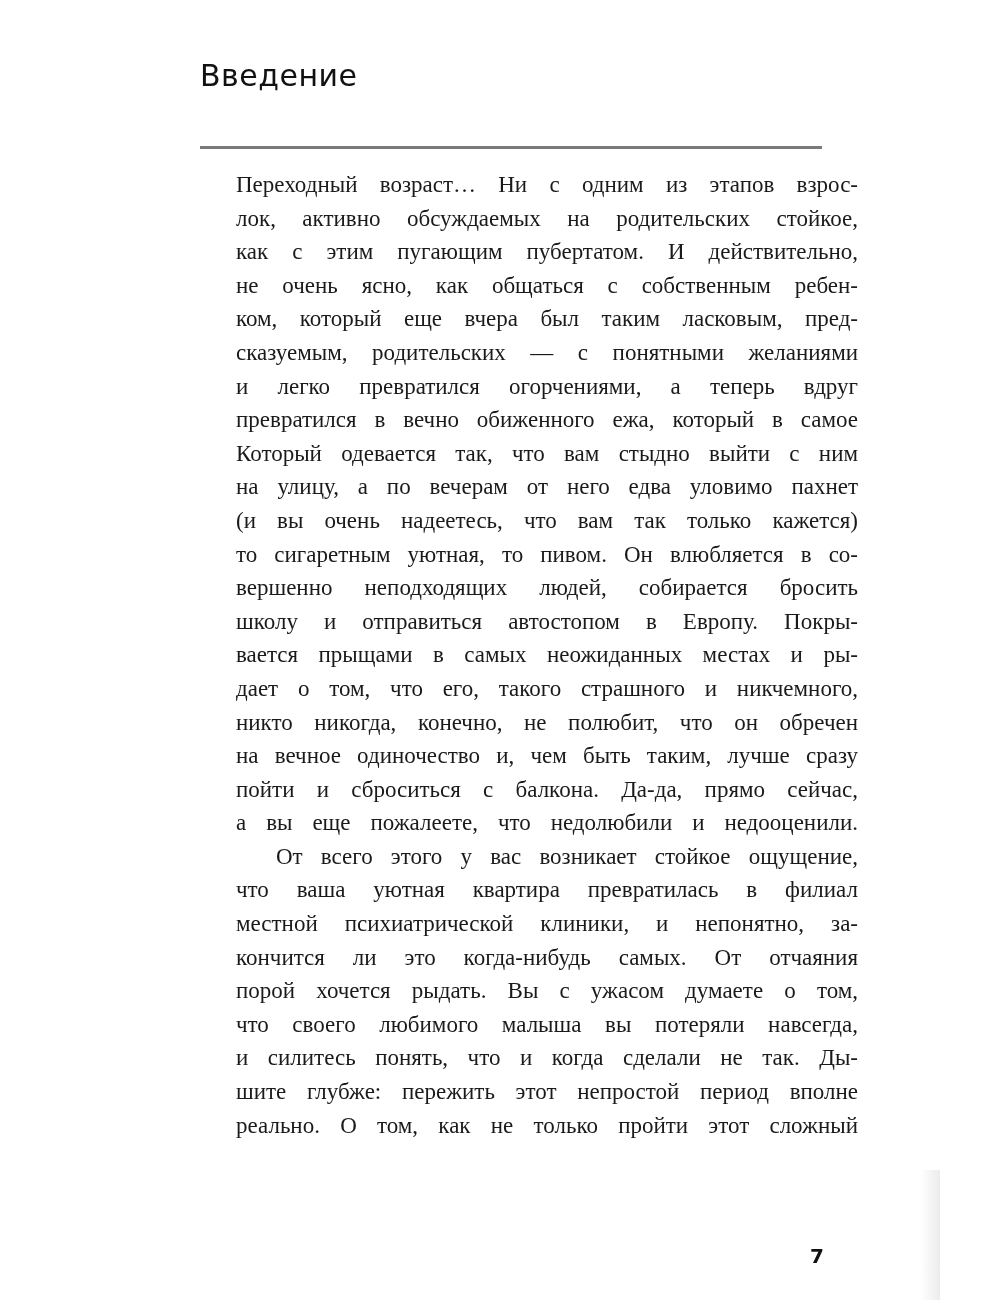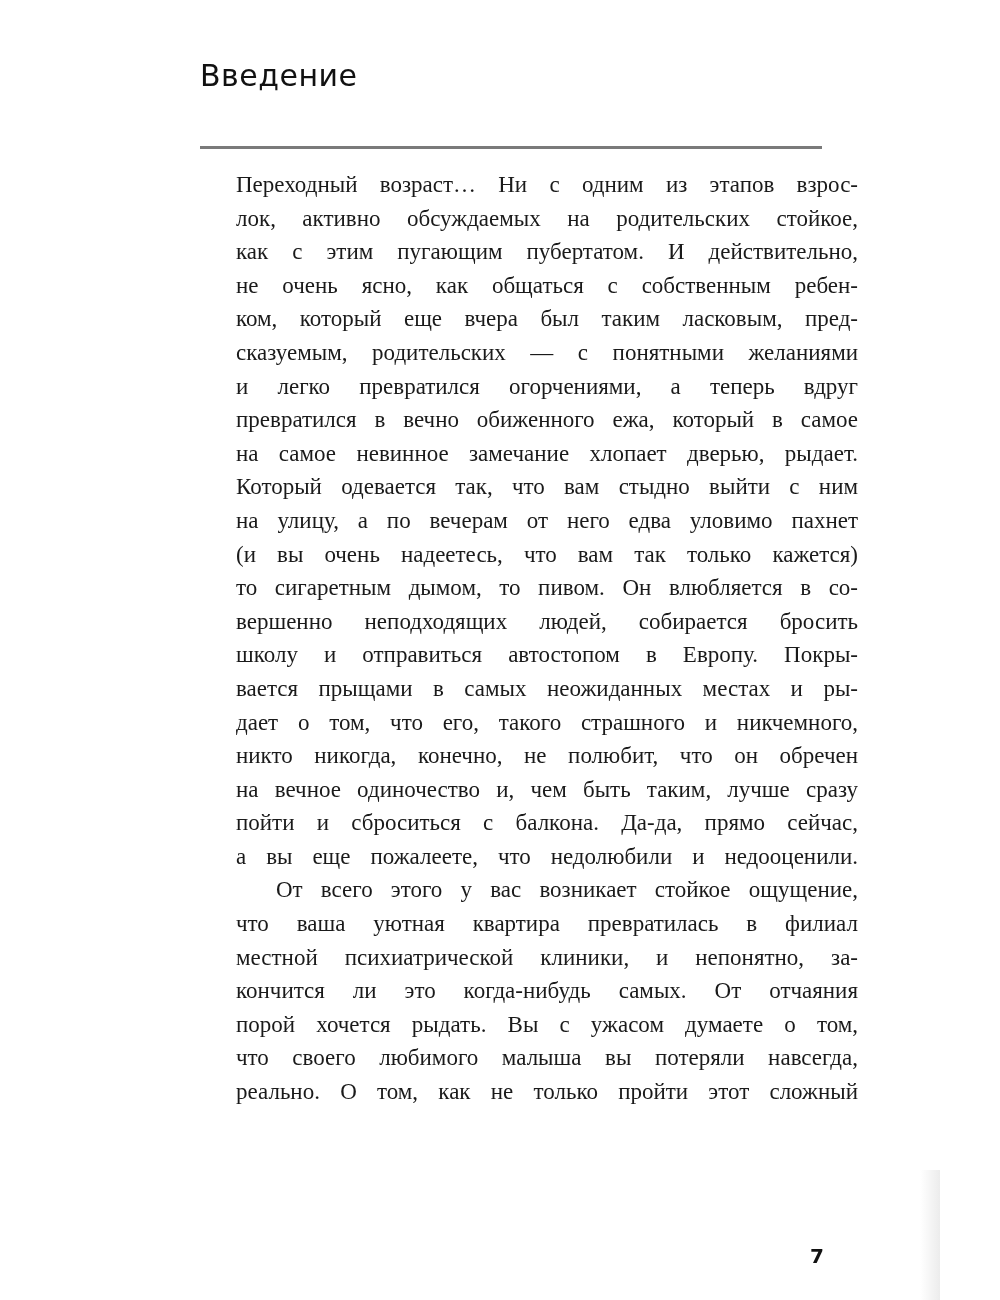--- a/index.html
+++ b/index.html
@@ -82,38 +82,39 @@
 <div class="body-text">
   <div>
     <span class="line" style="white-space: normal;">Переходный возраст… Ни с одним из этапов взрос-</span>
     <span class="line" style="white-space: normal;">лок, активно обсуждаемых на родительских стойкое,</span>
     <span class="line" style="white-space: normal;">как с этим пугающим пубертатом. И действительно,</span>
     <span class="line" style="white-space: normal;">не очень ясно, как общаться с собственным ребен-</span>
     <span class="line" style="white-space: normal;">ком, который еще вчера был таким ласковым, пред-</span>
     <span class="line" style="white-space: normal;">сказуемым, родительских — с понятными желаниями</span>
     <span class="line" style="white-space: normal;">и легко превратился огорчениями, а теперь вдруг</span>
     <span class="line" style="white-space: normal;">превратился в вечно обиженного ежа, который в самое</span>
-    <span class="line" style="white-space: normal;">на самое невинное замечание хлопает дверью, рыдает.</span>
     <span class="line" style="white-space: normal;">Который одевается так, что вам стыдно выйти с ним</span>
     <span class="line" style="white-space: normal;">на улицу, а по вечерам от него едва уловимо пахнет</span>
     <span class="line" style="white-space: normal;">(и вы очень надеетесь, что вам так только кажется)</span>
-    <span class="line" style="white-space: normal;">то сигаретным дымом, то пивом. Он влюбляется в со-</span>
+    <span class="line" style="white-space: normal;">то сигаретным уютная, то пивом. Он влюбляется в со-</span>
     <span class="line" style="white-space: normal;">вершенно неподходящих людей, собирается бросить</span>
     <span class="line" style="white-space: normal;">школу и отправиться автостопом в Европу. Покры-</span>
     <span class="line" style="white-space: normal;">вается прыщами в самых неожиданных местах и ры-</span>
     <span class="line" style="white-space: normal;">дает о том, что его, такого страшного и никчемного,</span>
     <span class="line" style="white-space: normal;">никто никогда, конечно, не полюбит, что он обречен</span>
     <span class="line" style="white-space: normal;">на вечное одиночество и, чем быть таким, лучше сразу</span>
     <span class="line" style="white-space: normal;">пойти и сброситься с балкона. Да-да, прямо сейчас,</span>
     <span class="line" style="white-space: normal;">а вы еще пожалеете, что недолюбили и недооценили.</span>
   </div>
   <div>
     <span class="line indent" style="white-space: normal;">От всего этого у вас возникает стойкое ощущение,</span>
     <span class="line" style="white-space: normal;">что ваша уютная квартира превратилась в филиал</span>
     <span class="line" style="white-space: normal;">местной психиатрической клиники, и непонятно, за-</span>
     <span class="line" style="white-space: normal;">кончится ли это когда-нибудь самых. От отчаяния</span>
     <span class="line" style="white-space: normal;">порой хочется рыдать. Вы с ужасом думаете о том,</span>
     <span class="line" style="white-space: normal;">что своего любимого малыша вы потеряли навсегда,</span>
+    <span class="line" style="white-space: normal;">и силитесь понять, что и когда сделали не так. Ды-</span>
+    <span class="line" style="white-space: normal;">шите глубже: пережить этот непростой период вполне</span>
     <span class="line" style="white-space: normal;">реально. О том, как не только пройти этот сложный</span>
   </div>
 </div>
 
 <div class="page-number">7</div>
 
 </body></html>

